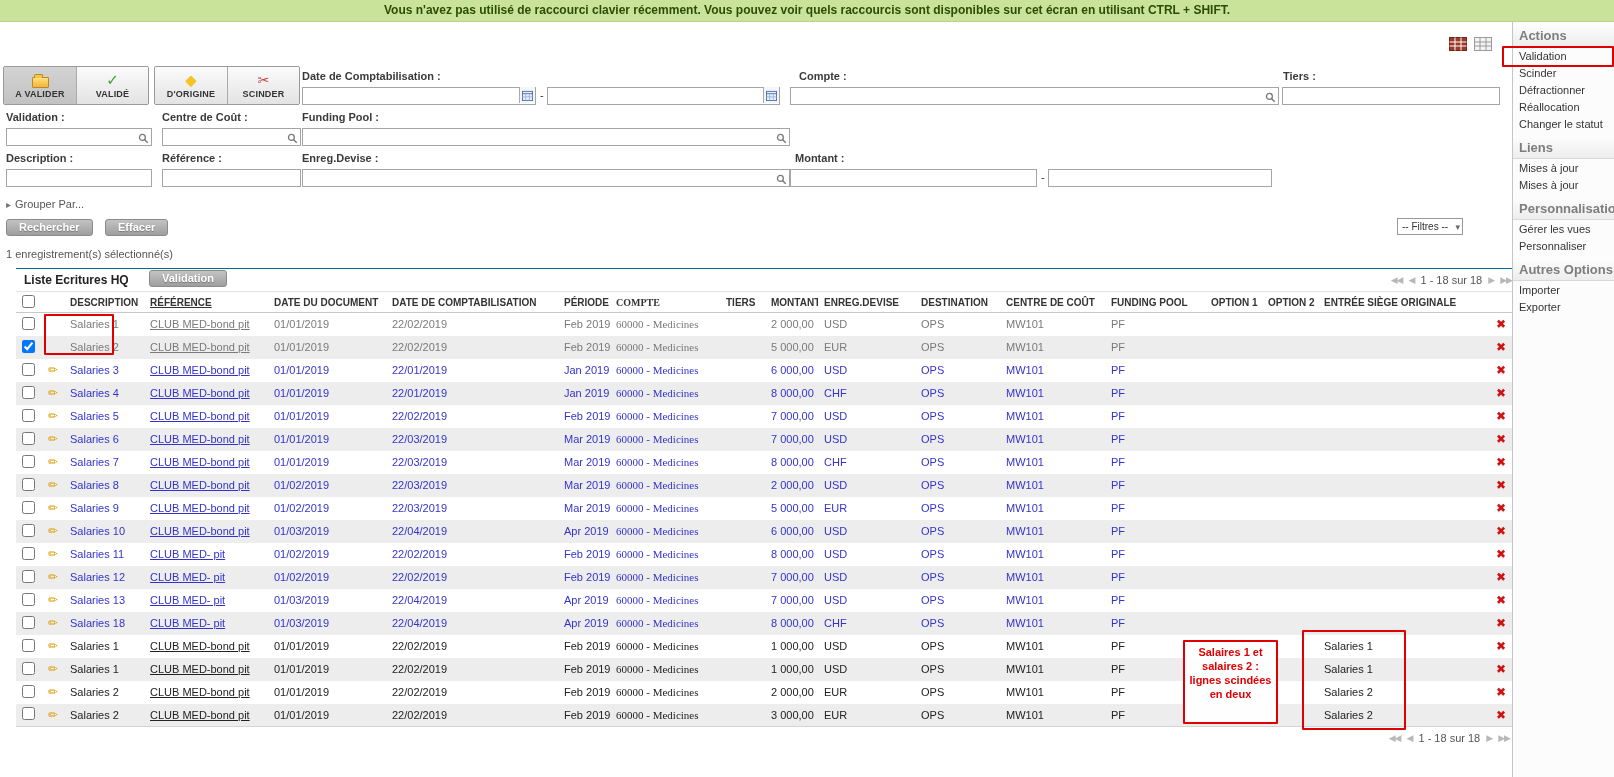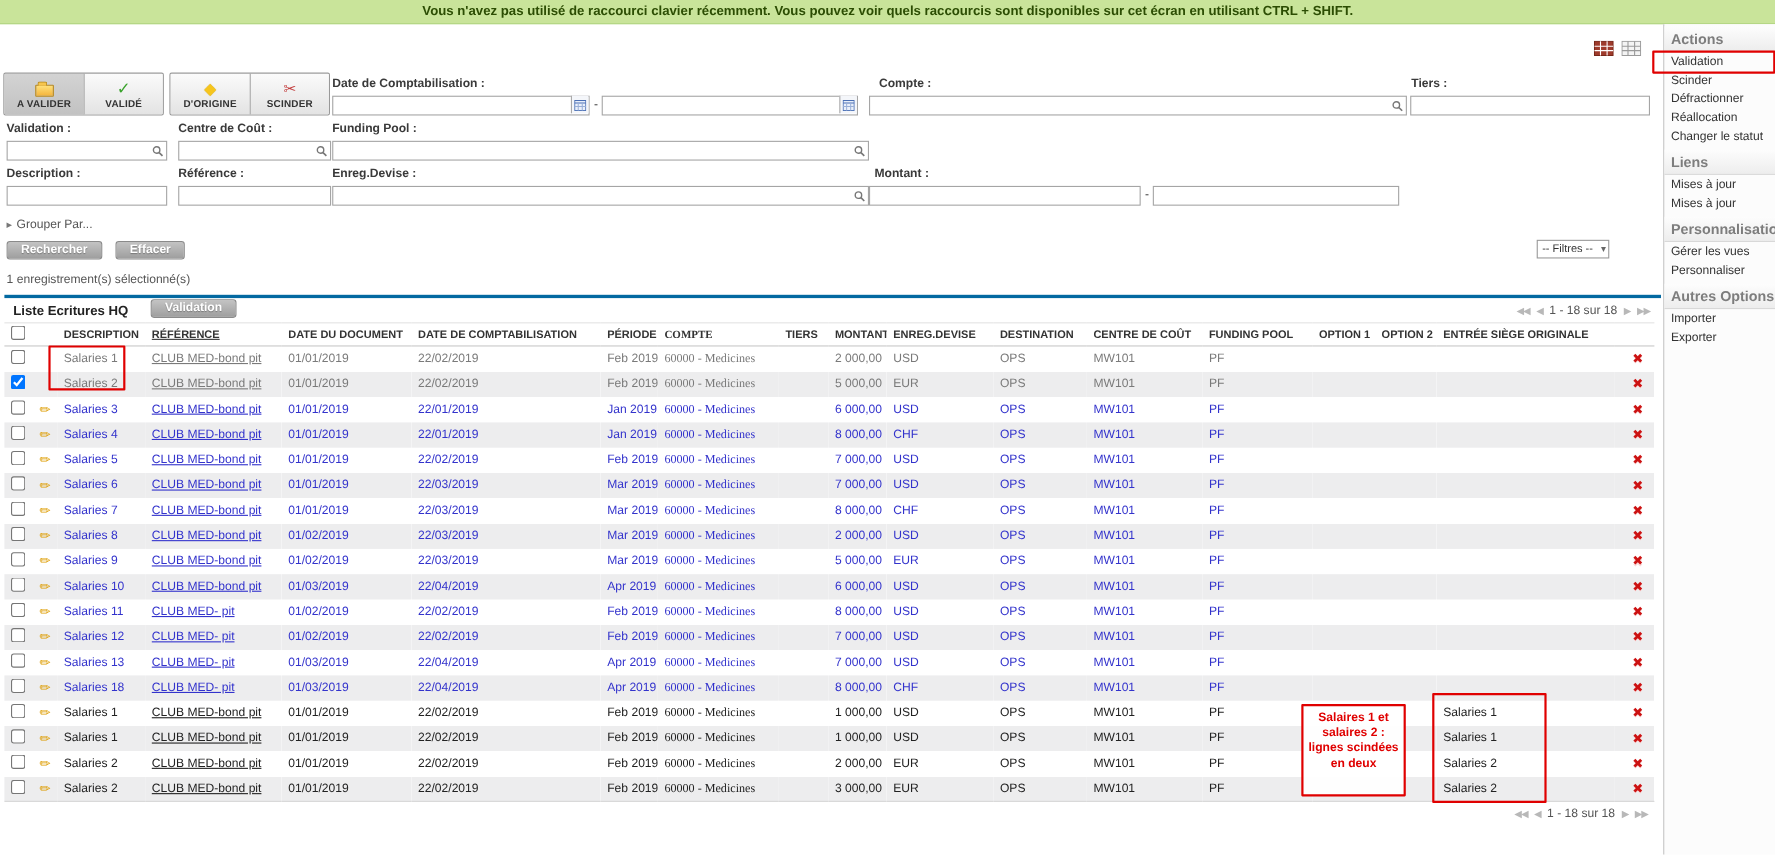--- a/index.html
+++ b/index.html
@@ -44,21 +44,21 @@
 
   .btn { display:inline-block; background:linear-gradient(#c3c3c3,#9e9e9e); border:1px solid #8a8a8a; border-radius:3px; color:#fff; font-weight:bold; font-size:11px; padding:1px 12px 2px; cursor:pointer; text-shadow:0 1px 1px rgba(0,0,0,0.3); font-family:inherit; white-space:nowrap; }
   .actions-row { position:absolute; top:195px; left:6px; }
   .actions-row .btn + .btn { margin-left:8px; }
 
   .filtres { position:absolute; top:196px; left:1397px; width:66px; height:17px; border:1px solid #999; background:#fff; font-size:10px; color:#333; display:flex; align-items:center; justify-content:space-between; padding:0 2px 0 4px; cursor:pointer; }
   .filtres .dd-arrow { color:#666; font-size:9px; }
 
   .selected-count { position:absolute; top:226px; left:6px; font-size:11px; color:#555; }
 
-  .table-panel { position:absolute; top:246px; left:4px; width:1506px; border-top:3px solid #0369a1; }
+  .table-panel { position:absolute; top:246px; left:16px; width:1506px; border-top:1px solid #0369a1; }
   .panel-header { height:22px; position:relative; }
   .panel-title { position:absolute; left:8px; top:4px; font-size:12px; font-weight:bold; color:#222; }
   .panel-header .btn { position:absolute; left:133px; top:1px; }
   .pagination { font-size:11px; color:#555; display:flex; align-items:center; gap:6px; white-space:nowrap; }
   .pg-arrow { color:#b8b8b8; font-size:9px; letter-spacing:-1px; cursor:pointer; }
   .pag-top { position:absolute; right:10px; top:5px; }
   .pag-bottom { justify-content:flex-end; margin:5px 12px 0 0; }
 
   table.entries { border-collapse:collapse; table-layout:fixed; width:1500px; border-bottom:1px solid #d5d5d5; }
   .entries th { font-size:10px; font-weight:bold; color:#333; text-align:left; height:21px; border-top:1px solid #e3e3e3; border-bottom:1px solid #c8c8c8; padding:0 0 0 6px; white-space:nowrap; overflow:hidden; cursor:pointer; }

